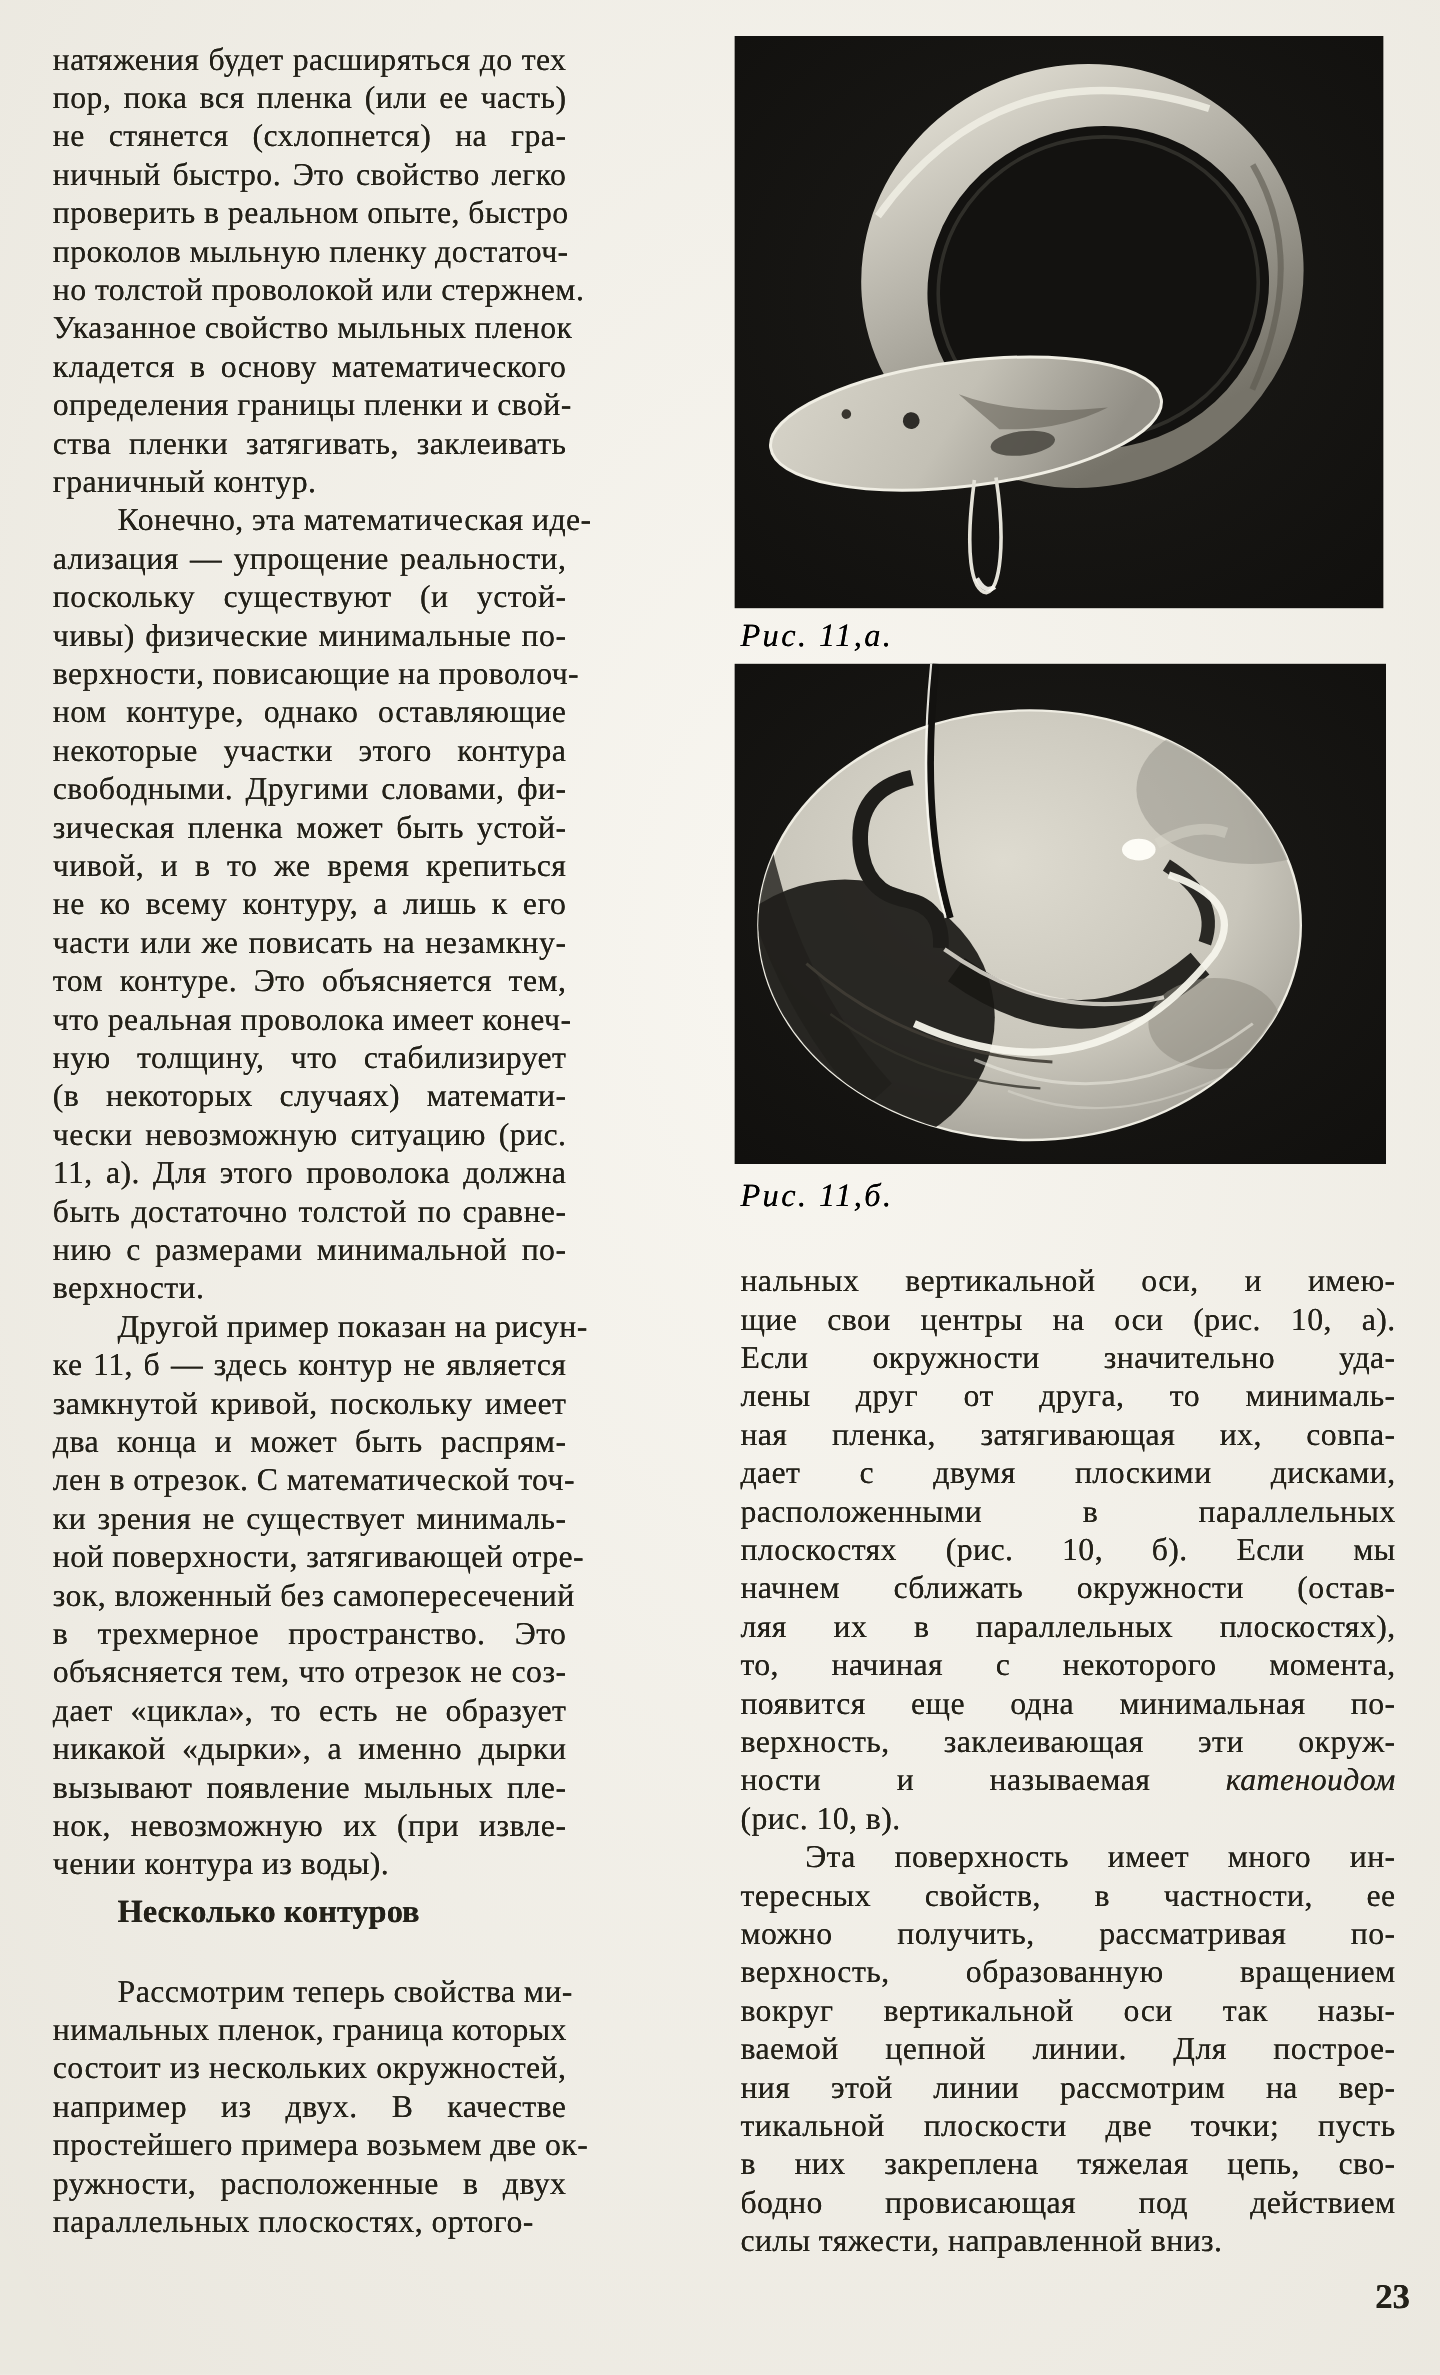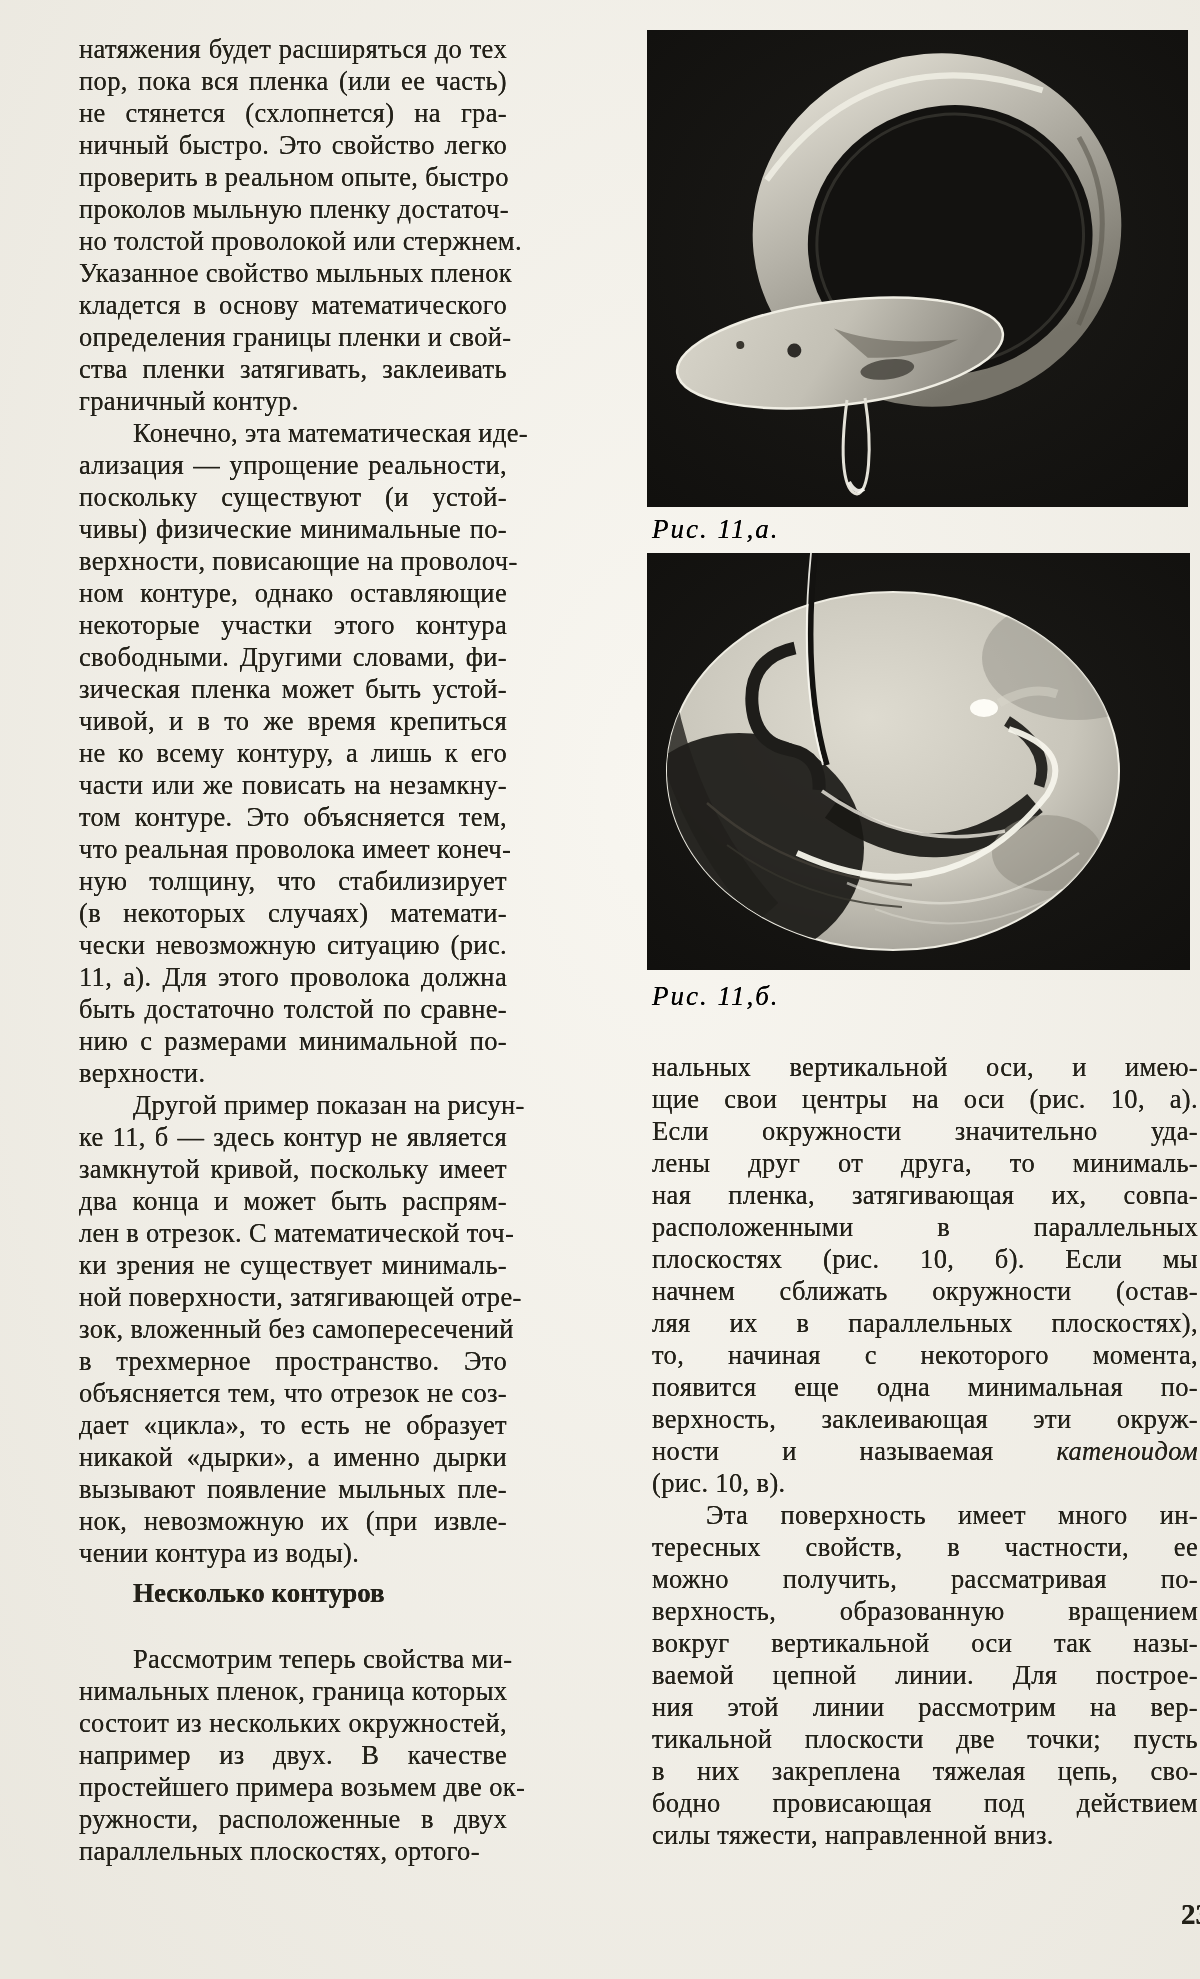--- a/index.html
+++ b/index.html
@@ -36,21 +36,21 @@
   .cap-a{top:514px;}
   .cap-b{top:981px;}
   .pageno{
     position:absolute;left:1090px;top:1898px;width:85px;text-align:right;
     font-size:29px;font-weight:bold;text-shadow:0 0 0.5px currentColor;
   }
 </style>
 </head>
 <body>
 
-<div style="position:absolute;inset:0;margin-left:35px;">
+<div style="position:absolute;inset:0;">
 
   <div class="col col-left">
     <div>
         <div class="tl">натяжения будет расширяться до тех</div>
         <div class="tl">пор, пока вся пленка (или ее часть)</div>
         <div class="tl">не стянется (схлопнется) на гра-</div>
         <div class="tl">ничный быстро. Это свойство легко</div>
         <div class="tl">проверить в реальном опыте, быстро</div>
         <div class="tl">проколов мыльную пленку достаточ-</div>
         <div class="tl">но толстой проволокой или стержнем.</div>
@@ -184,20 +184,21 @@
   </svg>
   <div class="caption cap-b">Рис. 11,б.</div>
 
   <div class="col col-right">
     <div>
         <div class="tl">нальных вертикальной оси, и имею-</div>
         <div class="tl">щие свои центры на оси (рис. 10, а).</div>
         <div class="tl">Если окружности значительно уда-</div>
         <div class="tl">лены друг от друга, то минималь-</div>
         <div class="tl">ная пленка, затягивающая их, совпа-</div>
+        <div class="tl">дает с двумя плоскими дисками,</div>
         <div class="tl">расположенными в параллельных</div>
         <div class="tl">плоскостях (рис. 10, б). Если мы</div>
         <div class="tl">начнем сближать окружности (остав-</div>
         <div class="tl">ляя их в параллельных плоскостях),</div>
         <div class="tl">то, начиная с некоторого момента,</div>
         <div class="tl">появится еще одна минимальная по-</div>
         <div class="tl">верхность, заклеивающая эти окруж-</div>
         <div class="tl">ности и называемая <i>катеноидом</i></div>
         <div class="tl last">(рис. 10, в).</div>
         <div class="tl ind">Эта поверхность имеет много ин-</div>

